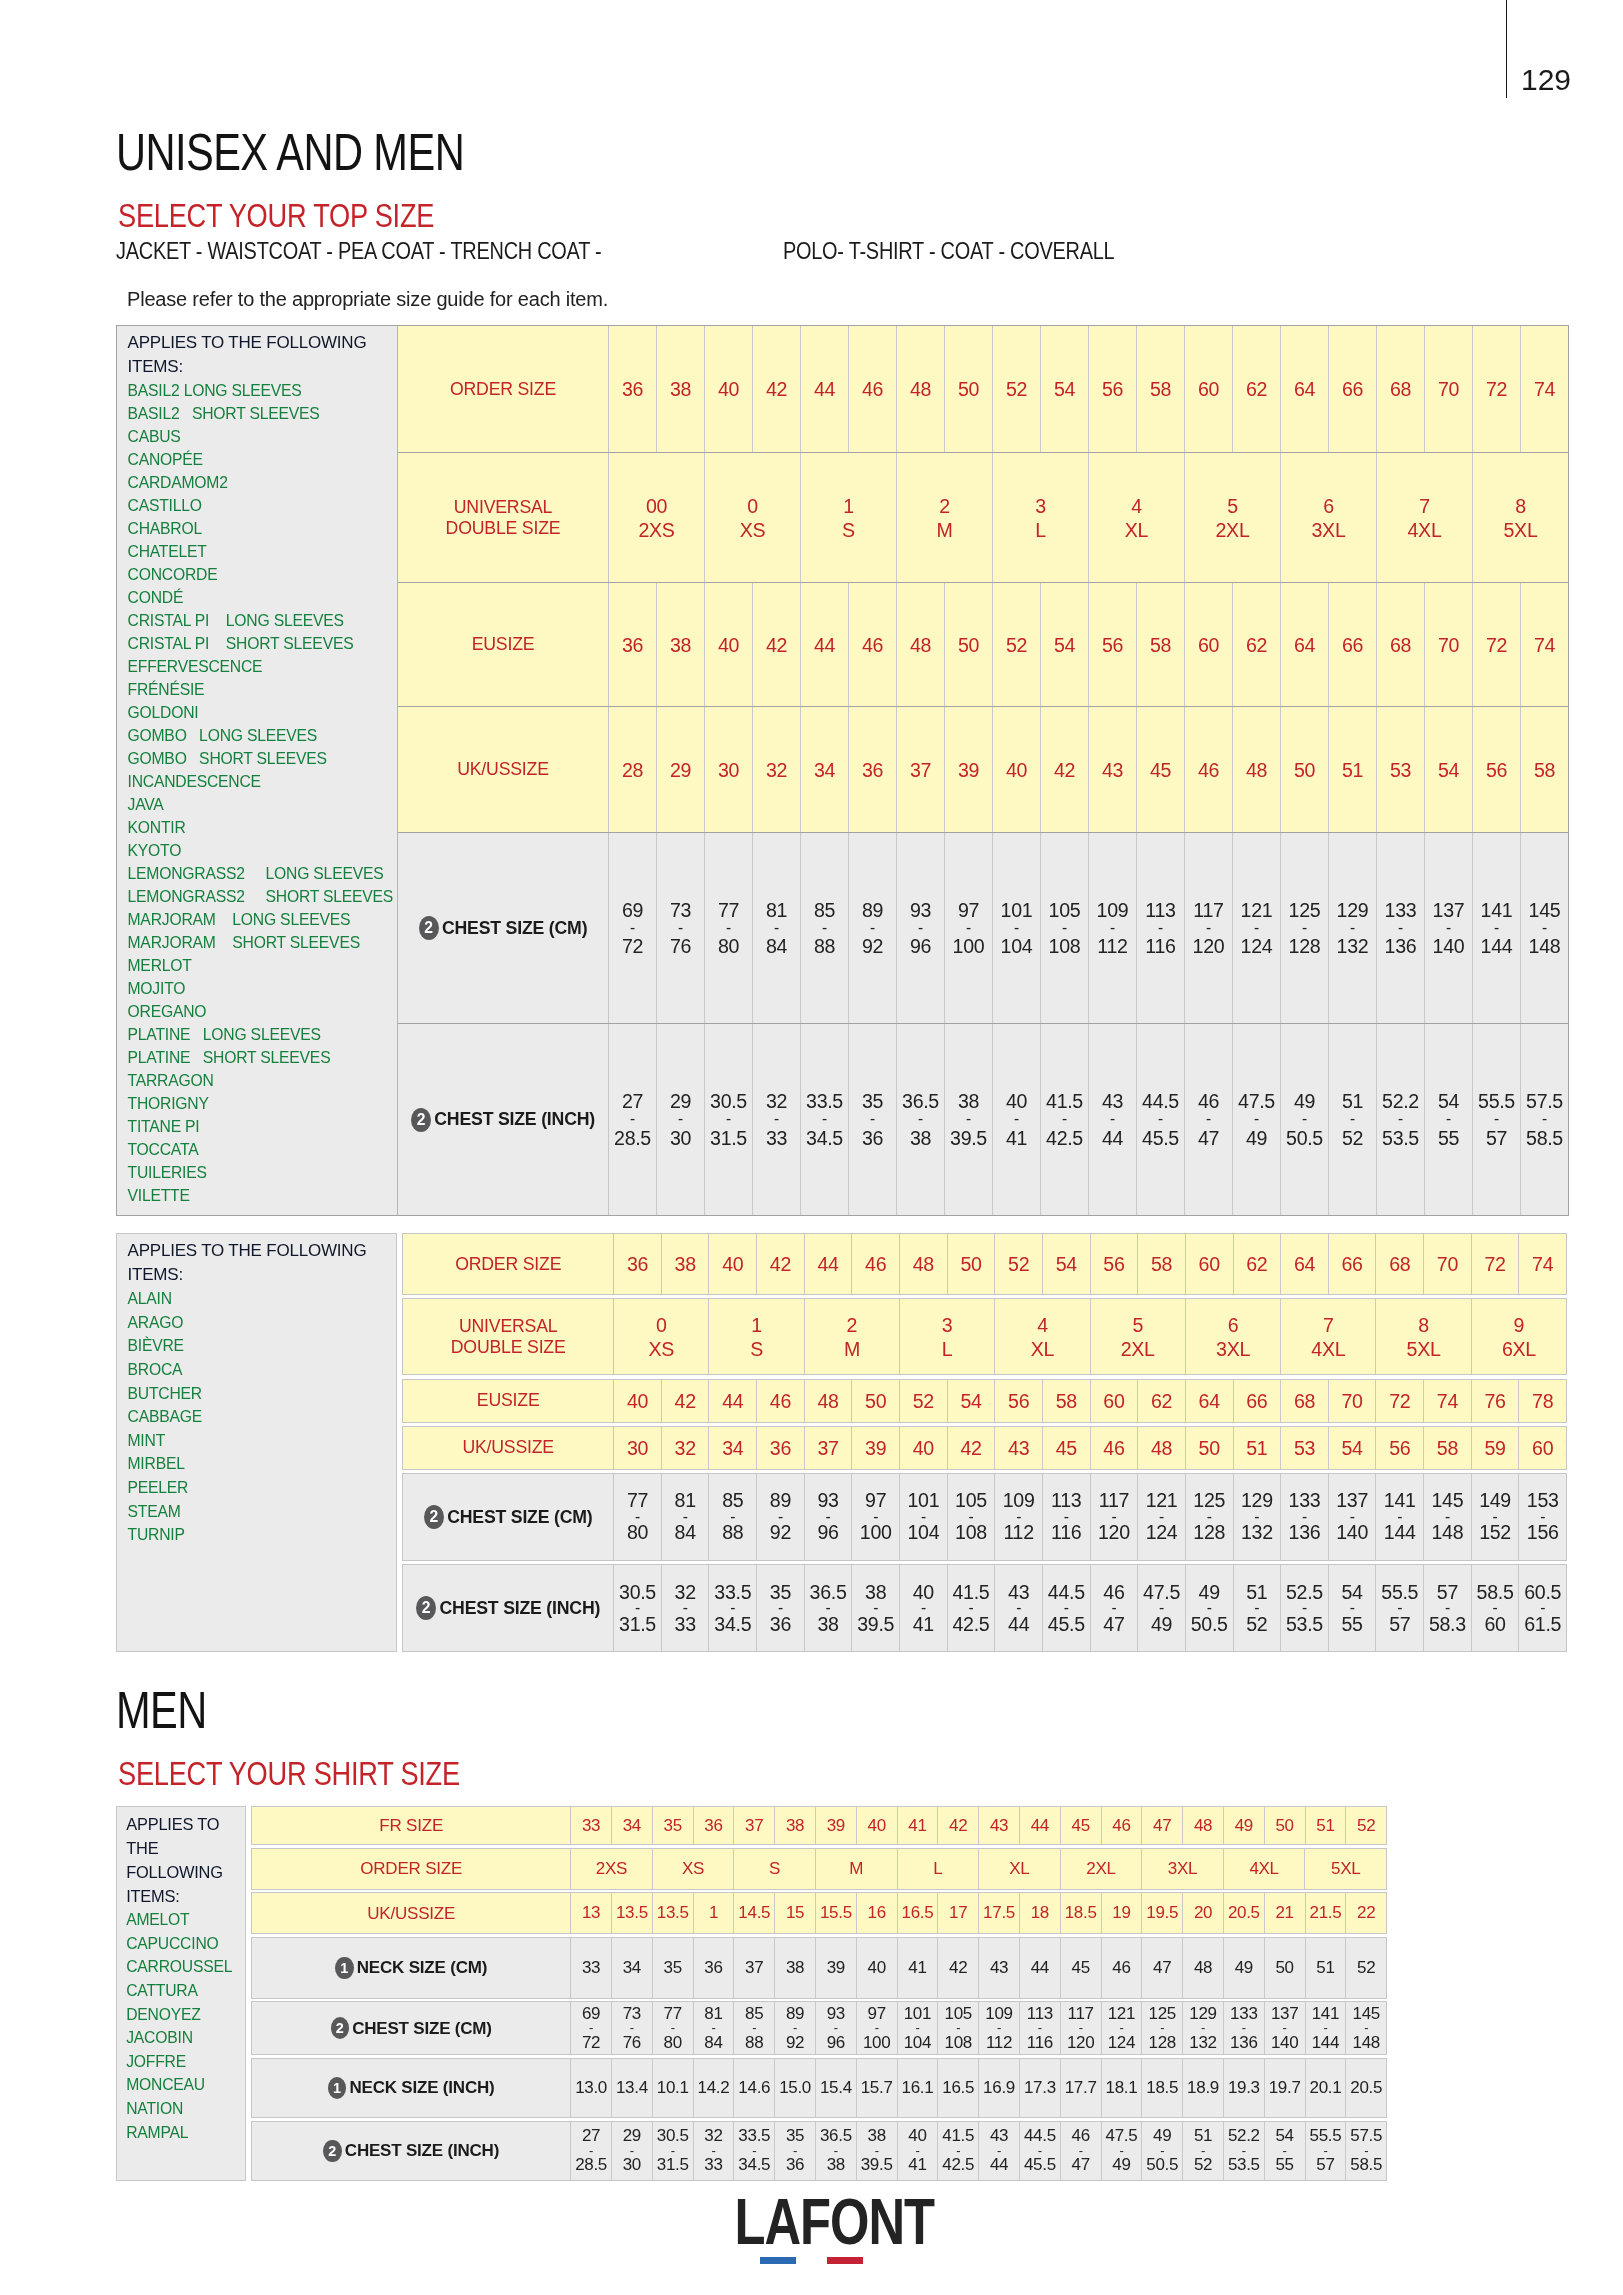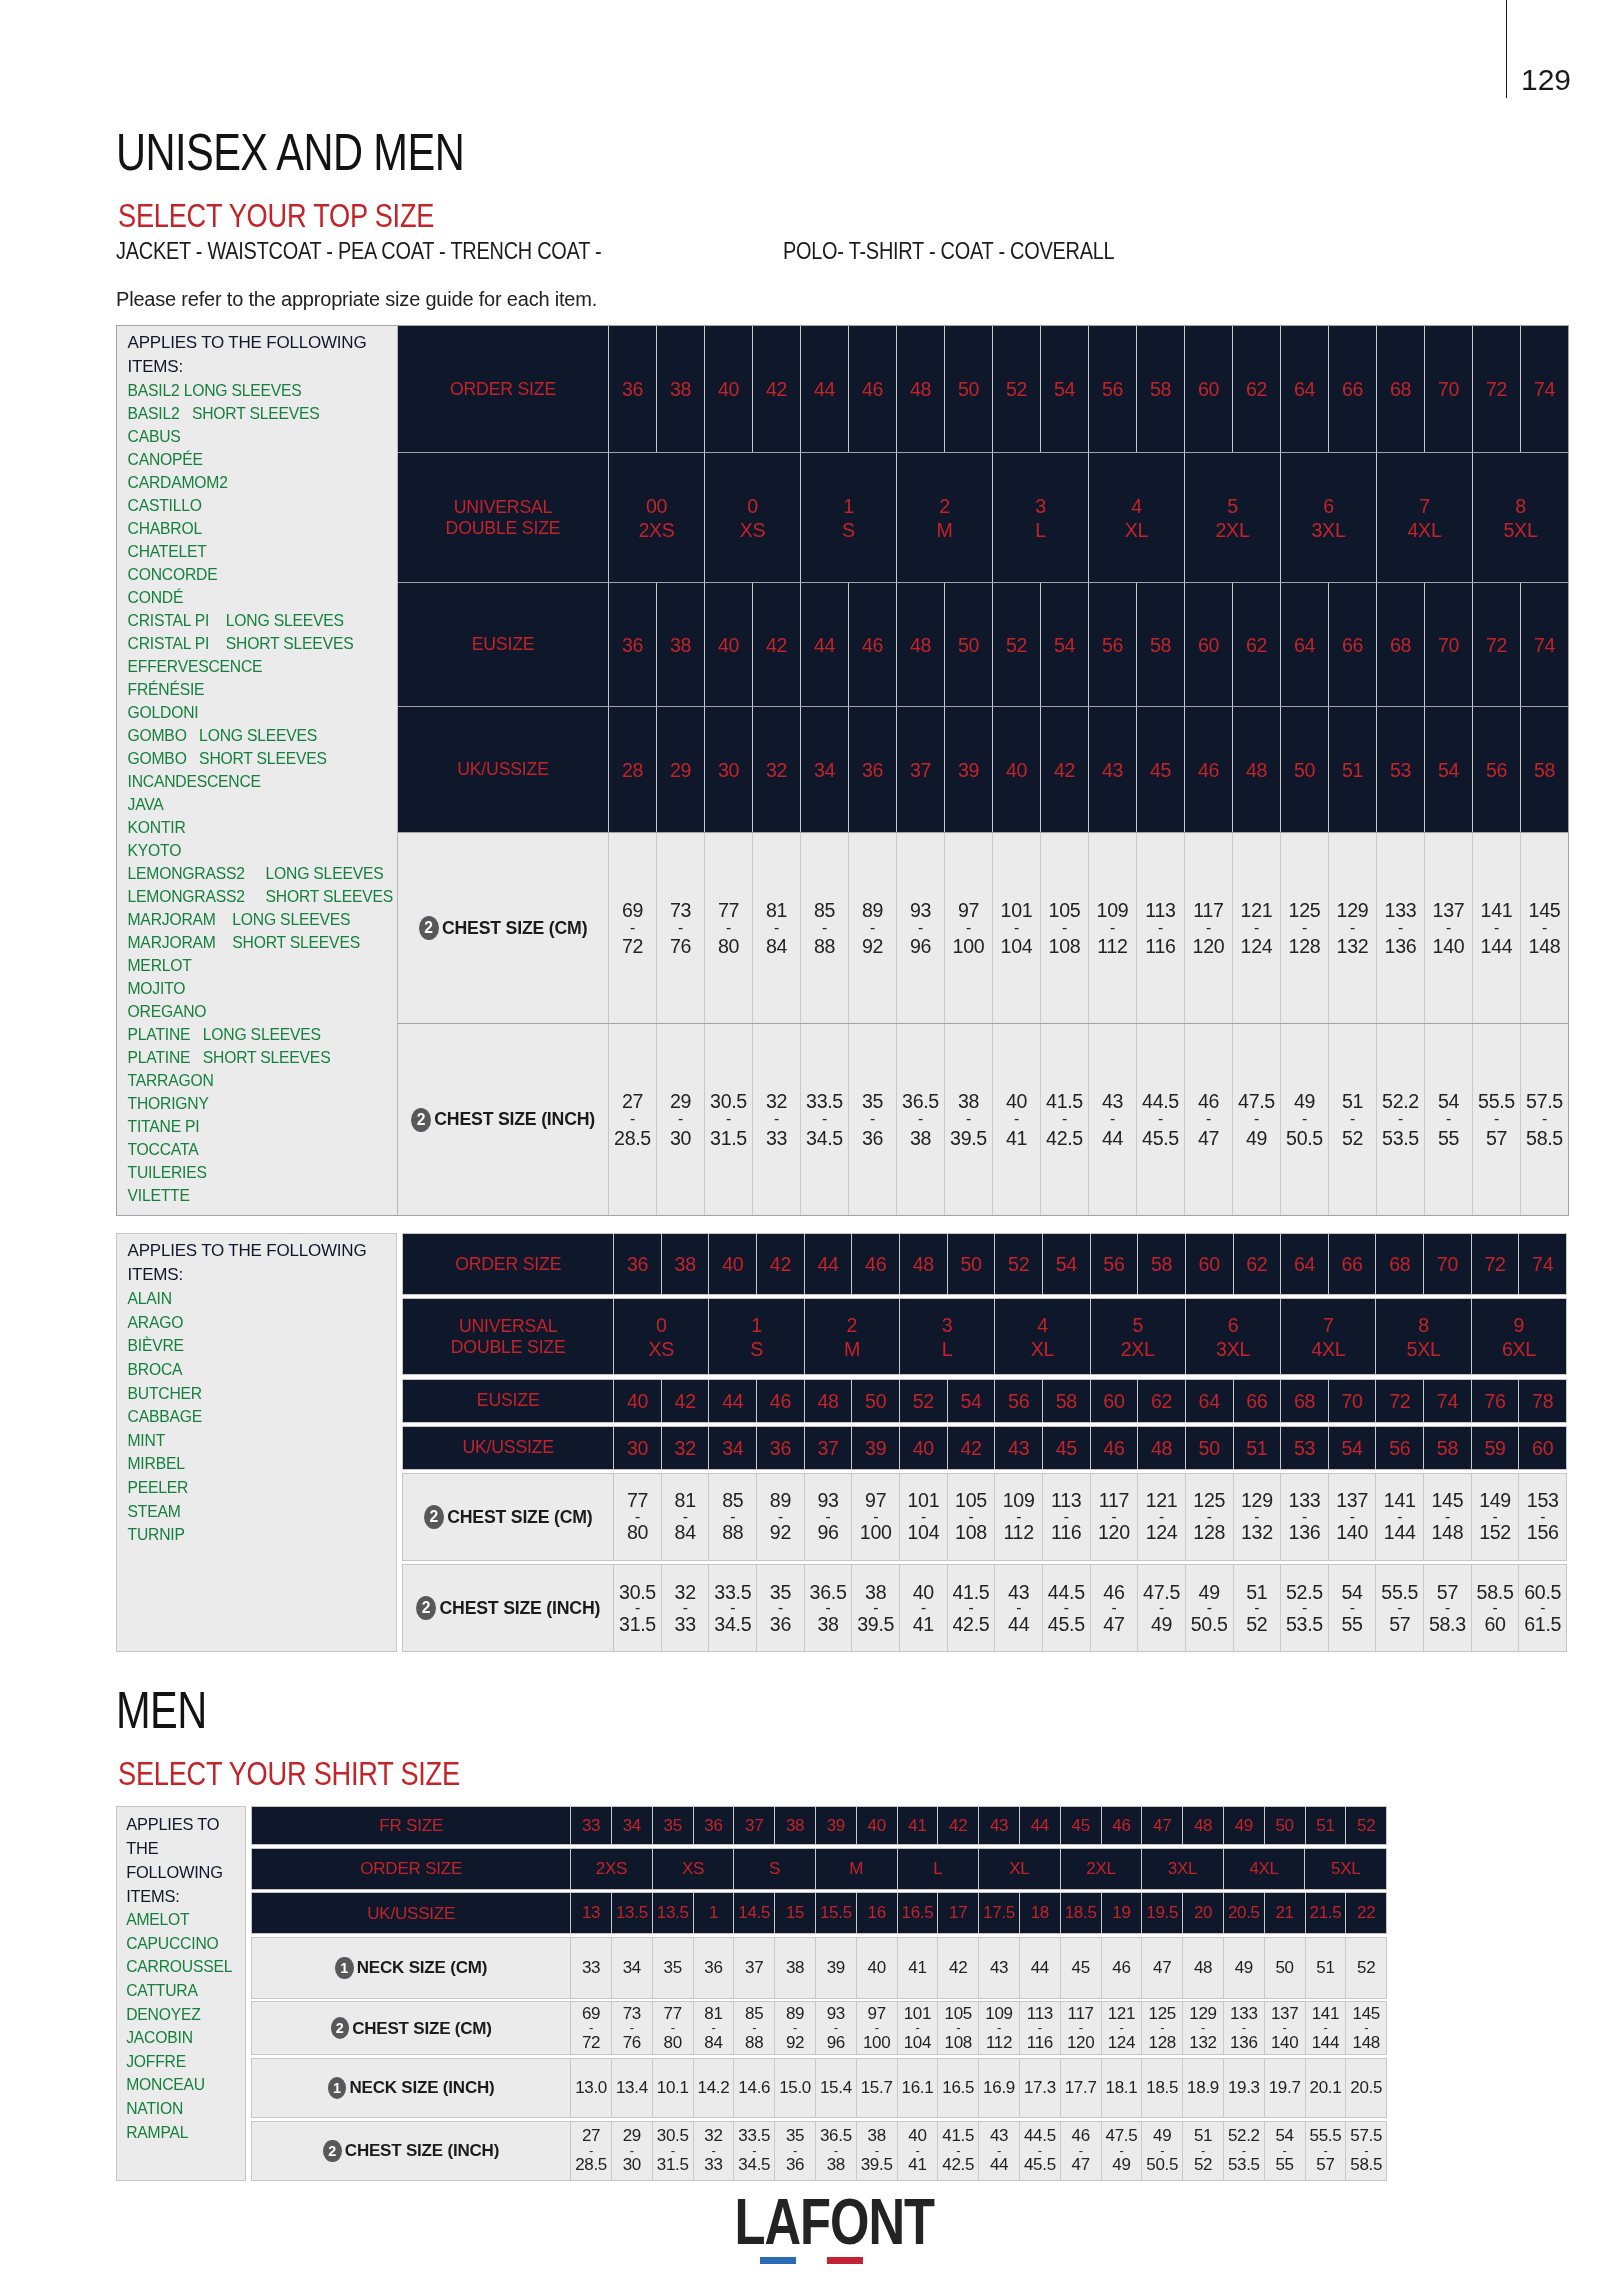--- a/index.html
+++ b/index.html
@@ -16,29 +16,29 @@
   .h-unisex{top:122px;}
   .h-men{top:1680px;}
   .h-red{position:absolute;left:118px;margin:0;font-weight:500;font-size:34px;color:#c32329;
          transform:scaleX(.8);transform-origin:left center;white-space:nowrap;letter-spacing:-0.3px;}
   .h-top{top:196px;}
   .h-shirt{top:1754px;}
   .cat{position:absolute;top:237px;font-size:24px;color:#1b1b1b;transform:scaleX(.83);
        transform-origin:left center;white-space:nowrap;letter-spacing:-0.3px;}
   .cat-left{left:116px;}
   .cat-right{left:783px;}
-  .note{position:absolute;left:116px;top:288px;font-size:20px;color:#222;letter-spacing:-0.2px;}
+  .note{position:absolute;left:127px;top:288px;font-size:20px;color:#222;letter-spacing:-0.2px;}
 
   
   .sizetable{position:absolute;display:flex;align-items:stretch;}
   .items{background:#ebebeb;box-sizing:border-box;padding:5.2px 6.5px 6.5px 10.5px;white-space:pre;overflow:hidden;}
   .items-title{color:#0f172a;font-size:17px;line-height:24px;white-space:normal;letter-spacing:-0.2px;}
   .item{color:#15803d;font-size:15.7px;letter-spacing:-0.2px;}
   .rows{display:flex;flex-direction:column;box-sizing:border-box;flex:1;}
-  .trow{display:flex;align-items:stretch;box-sizing:border-box;background:#0f172a;}
+  .trow{display:flex;align-items:stretch;box-sizing:border-box;background:#fef9c3;}
   .trow.gray{background:#ebebeb;}
   .rlabel{display:flex;align-items:center;justify-content:center;box-sizing:border-box;
           text-align:center;border-right:0.7px solid #c6c6c6;flex:0 0 auto;}
   .rlabel-text{display:inline-block;font-size:17.7px;letter-spacing:-0.2px;line-height:21px;}
   .trow.red .rlabel-text{color:#c32329;}
   .trow.dark .rlabel-text{color:#1b1b1b;font-weight:bold;}
   .badge{display:inline-flex;align-items:center;justify-content:center;flex:0 0 auto;
          width:20px;height:24px;border-radius:50%;background:#58585a;color:#fff;
          font-size:15.7px;font-weight:bold;margin-right:3.3px;}
   .cells{display:flex;flex:1;align-items:stretch;}

